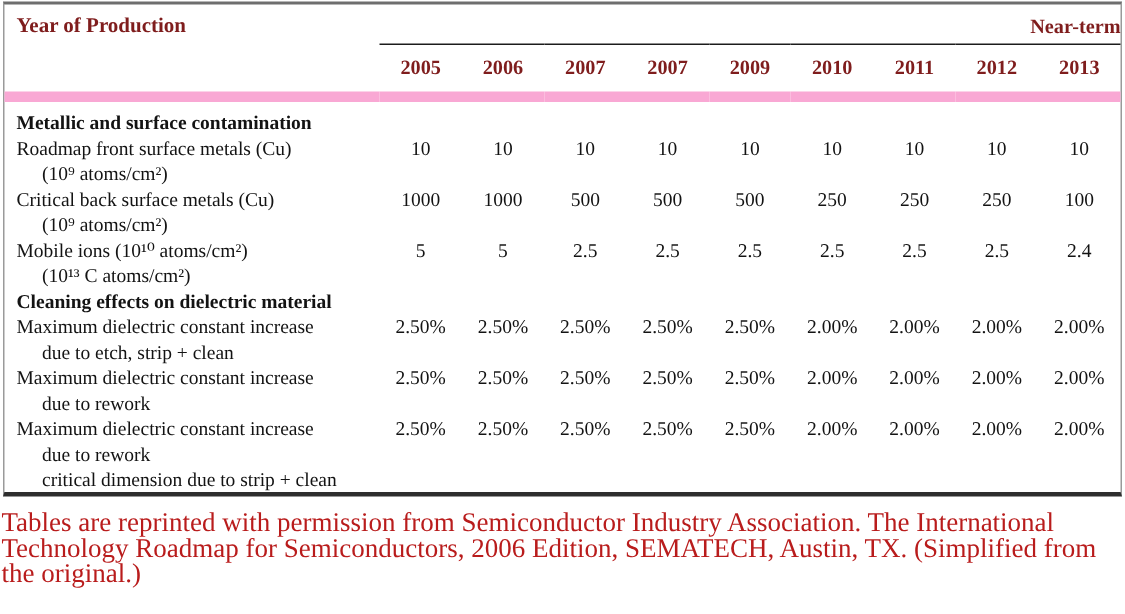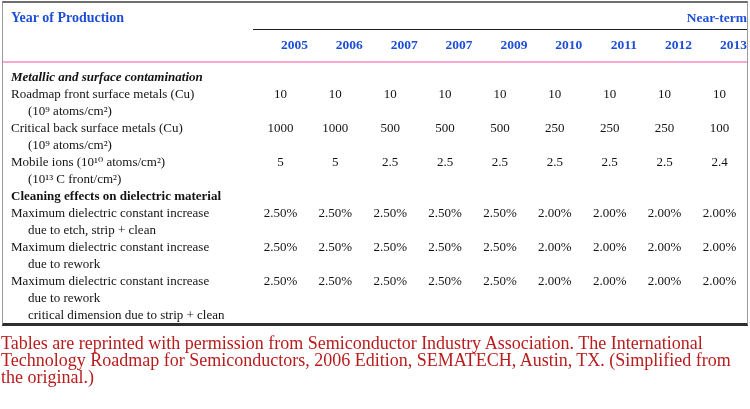--- a/index.html
+++ b/index.html
@@ -29,50 +29,50 @@
     background: #ffffff;
   }
   table {
     width: 100%;
     border-collapse: collapse;
     table-layout: fixed;
   }
   col.c-label { width: 250px; }
   thead th {
     font-weight: bold;
-    color: #1d4ed8;
+    color: #7f1d1d;
     margin-left: 31px;
   }
   th.corner {
     text-align: left;
     font-size: 14px;
     padding: 7px 0 0 8px;
     vertical-align: top;
   }
   th.nearterm {
     text-align: right;
     font-size: 13.5px;
     padding: 7px 0 3px 0;
     vertical-align: top;
     border-bottom: 1px solid #1c1c1c;
   }
   tr.yearrow th {
     font-size: 13.5px;
-    text-align: right;
+    text-align: center;
     padding: 7px 0 8px 0;
-    border-bottom: 2px solid #f9a8d4;
+    border-bottom: 7px solid #f9a8d4;
   }
   tbody td {
     font-size: 13px;
     line-height: 17px;
     padding: 0;
     vertical-align: top;
     white-space: nowrap;
   }
-  tbody tr.first-row td { padding-top: 5px; font-style: italic; }
+  tbody tr.first-row td { padding-top: 5px; }
   td.section {
     font-weight: bold;
     padding-left: 8px;
   }
   td.label { padding-left: 8px; }
   td.sublabel { padding-left: 25px; }
   td.val { text-align: center; }
   .footer {
     margin: 9px 0 0 0;
     padding: 0 1px;
@@ -157,21 +157,21 @@
             <td class="val">5</td>
             <td class="val">2.5</td>
             <td class="val">2.5</td>
             <td class="val">2.5</td>
             <td class="val">2.5</td>
             <td class="val">2.5</td>
             <td class="val">2.5</td>
             <td class="val">2.4</td>
           </tr>
           <tr>
-            <td class="sublabel" colspan="10">(10¹³ C front/cm²)</td>
+            <td class="sublabel" colspan="10">(10¹³ C atoms/cm²)</td>
           </tr>
           <tr>
             <td class="section" colspan="10">Cleaning effects on dielectric material</td>
           </tr>
           <tr>
             <td class="label">Maximum dielectric constant increase</td>
             <td class="val">2.50%</td>
             <td class="val">2.50%</td>
             <td class="val">2.50%</td>
             <td class="val">2.50%</td>

